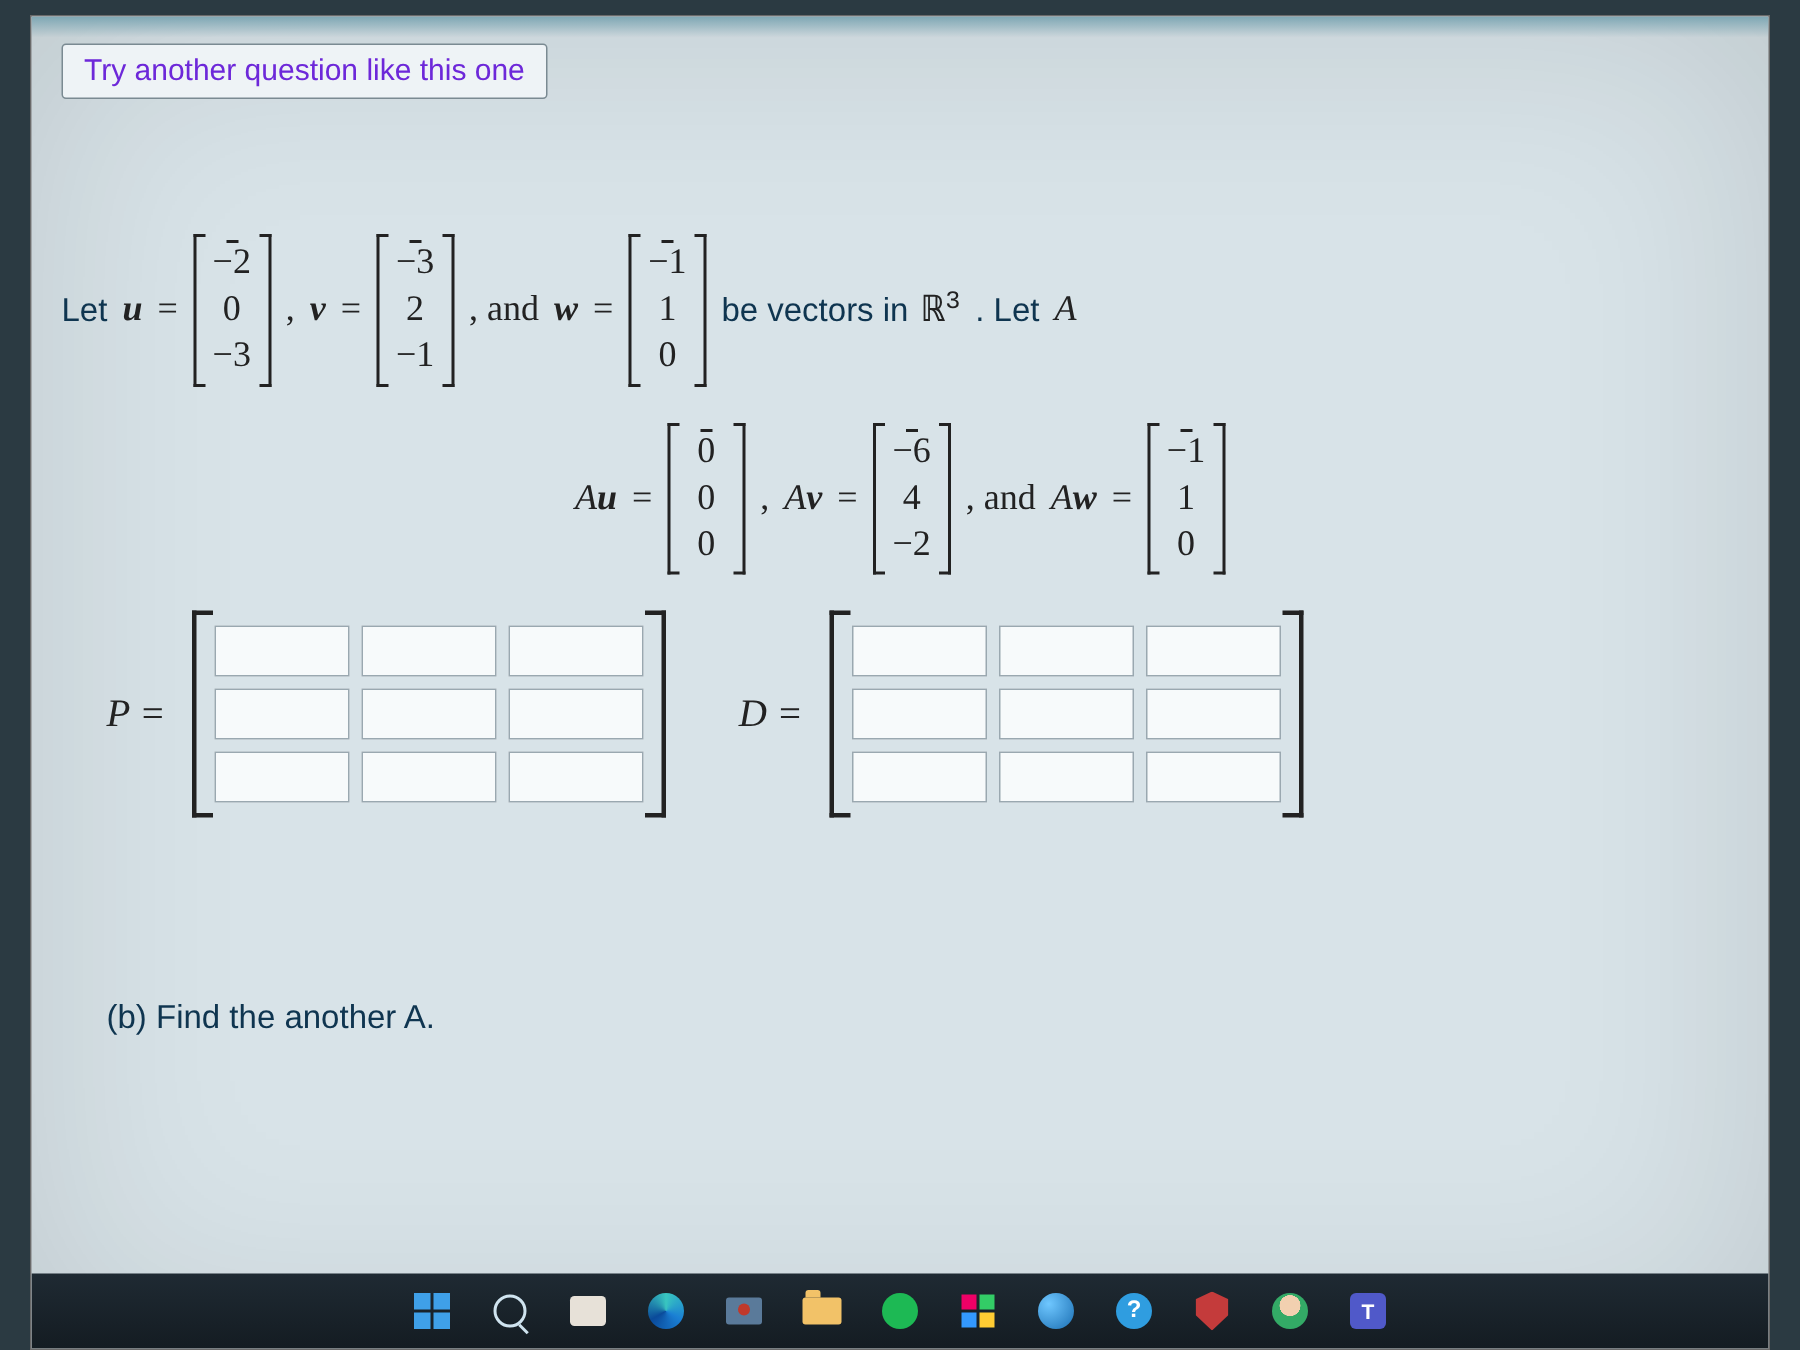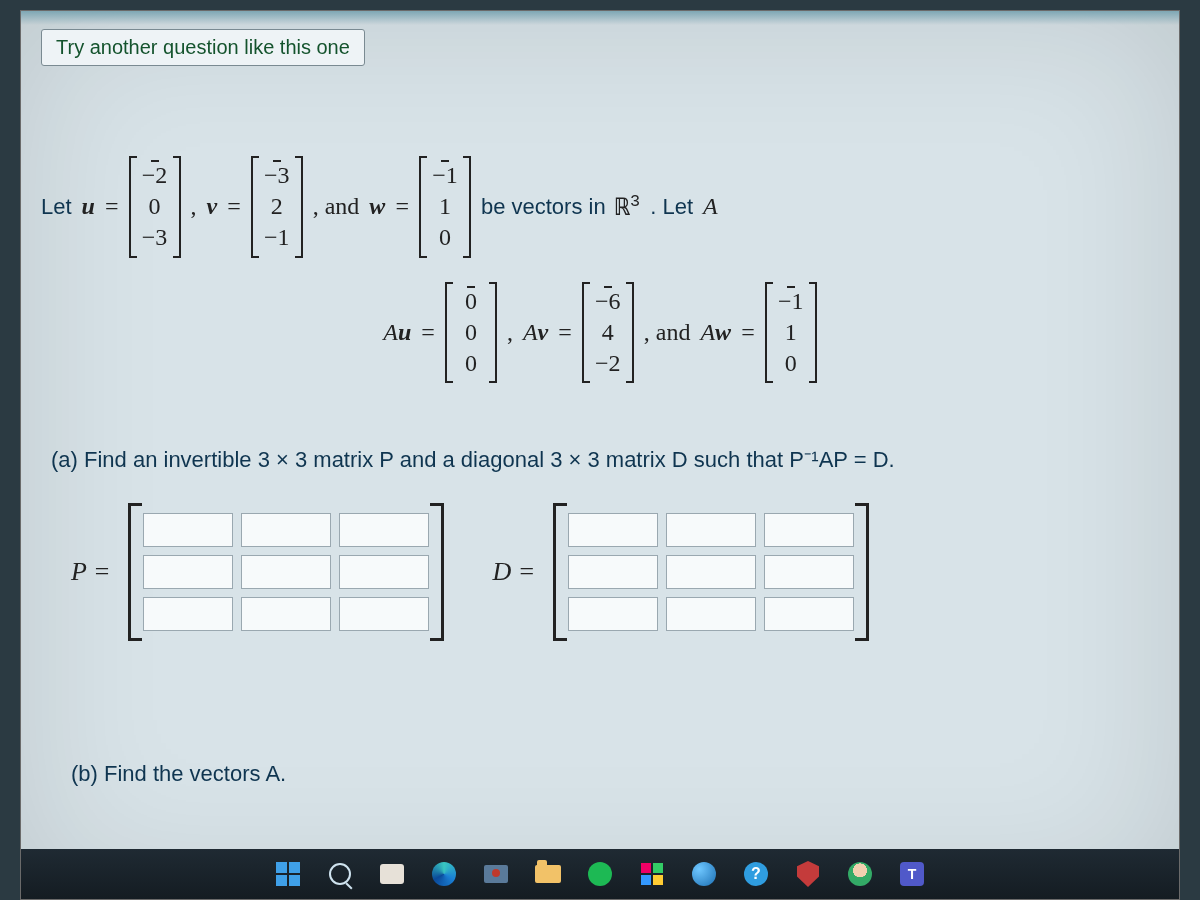--- a/index.html
+++ b/index.html
@@ -22,21 +22,21 @@
     color: #0f3550;
     font-size: 22px;
   }
   .btn-top {
     display: inline-block;
     background: #eef3f6;
     border: 1px solid #7a8a92;
     border-radius: 3px;
     padding: 6px 14px;
     font-size: 20px;
-    color: #14532d;
+    color: #6d28d9;
     margin-bottom: 90px;
     cursor: pointer;
   }
   .mathrow {
     display: flex;
     align-items: center;
     flex-wrap: nowrap;
     gap: 10px;
     font-family: "Times New Roman", Times, serif;
     font-size: 24px;
@@ -266,21 +266,20 @@
             <i class="tr"></i>
             <i class="bl"></i>
             <i class="br"></i>
           <span class="entry">−1</span>
           <span class="entry">1</span>
           <span class="entry">0</span>
         </span>
       </span>
     </div>
 
-    <div class="question">(a) Find an invertible 3 × 3 matrix P and a diagonal 3 × 3 matrix D such that P⁻¹AP = D.</div>
 
     <div class="answer-row">
       <span class="it">P =</span>
       <span class="big-bracket">
         <span class="big-inner">
             <i class="tl"></i>
             <i class="tr"></i>
             <i class="bl"></i>
             <i class="br"></i>
           <input class="cell-input" style="">
@@ -308,21 +307,21 @@
           <input class="cell-input" style="">
           <input class="cell-input" style="">
           <input class="cell-input" style="">
           <input class="cell-input" style="">
           <input class="cell-input" style="">
           <input class="cell-input" style="">
         </span>
       </span>
     </div>
 
-    <div class="partb">(b) Find the vectors A.</div>
+    <div class="partb">(b) Find the another A.</div>
 
   </div>
 
   <div class="taskbar">
     <span class="tb-icon">
         <span class="win-tile">
           <div></div>
           <div></div>
           <div></div>
           <div></div>

